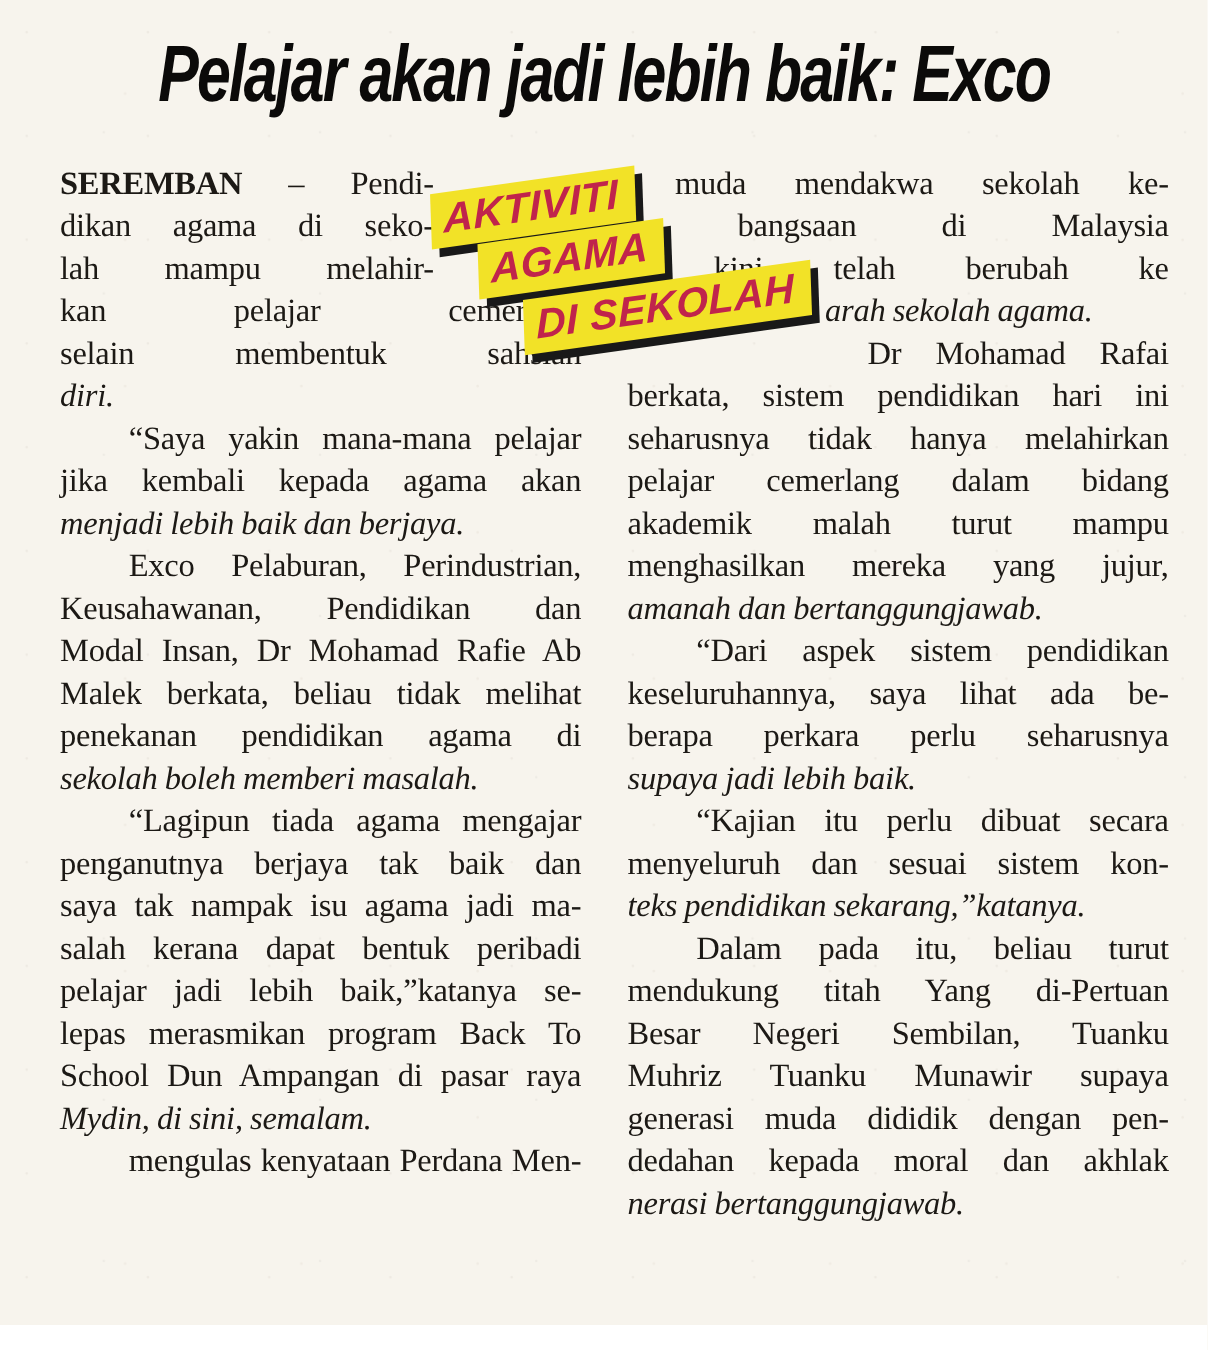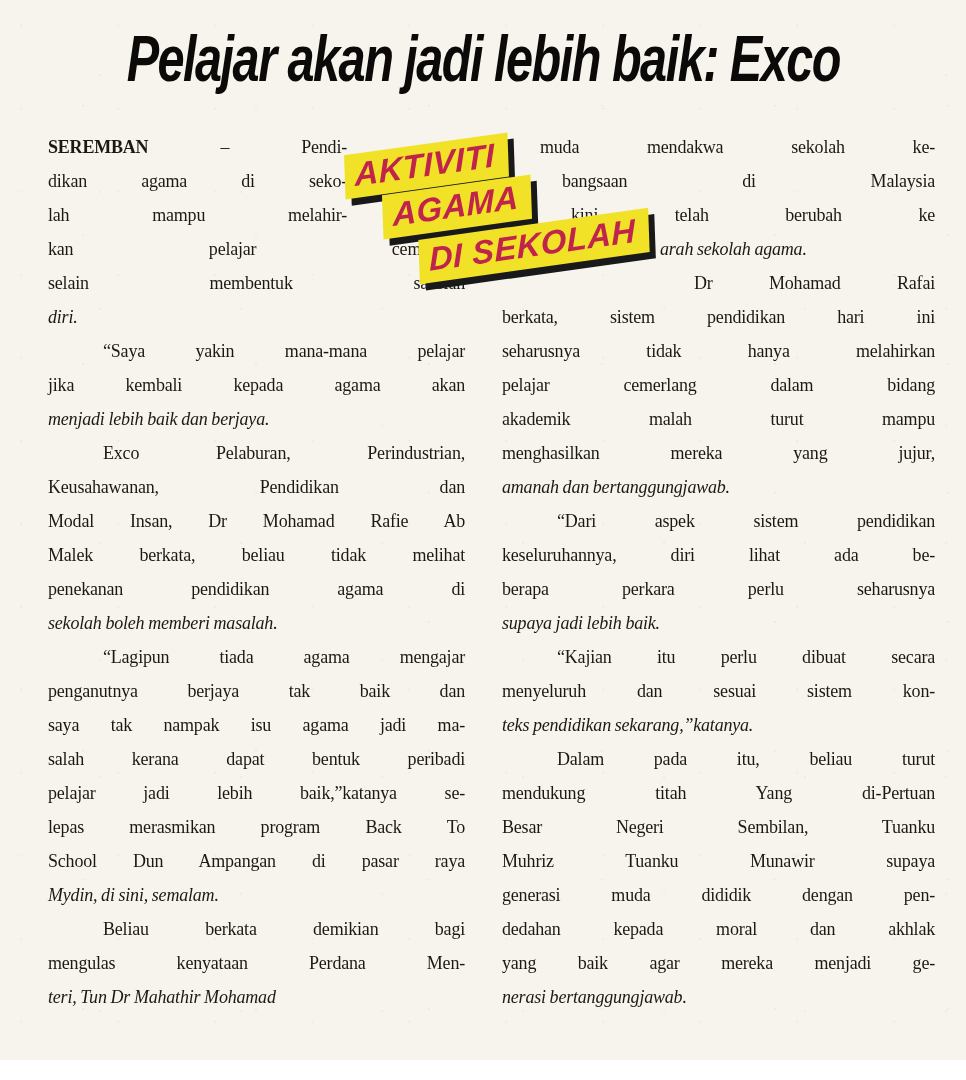--- a/index.html
+++ b/index.html
@@ -51,39 +51,39 @@
     white-space: nowrap;
     letter-spacing: 0.5px;
     transform: rotate(-8deg) skewX(-6deg);
     box-shadow: 6px 7px 0 #191919;
   }
   .strip1 { left: 6px;  top: 16px; }
   .strip2 { left: 44px; top: 57px; }
   .strip3 { left: 80px; top: 96px; }
 
   
-  .col { position: absolute; top: 130px; font-size: 18px; line-height: 34px; }
+  .col { position: absolute; top: 130px; font-size: 26px; line-height: 34px; }
   #col-left  { left: 48px;  width: 417px; }
   #col-right { left: 502px; width: 433px; }
   .para { margin: 0; }
   .line {
     text-align: justify;
     text-align-last: justify;
     letter-spacing: -0.2px;
     word-spacing: -0.5px;
   }
   .line.last { text-align-last: left; font-style: italic; }
   .para.indent .line:first-child { text-indent: 55px; }
   .line b { font-weight: bold; }
 
   
   #col-left .para:nth-child(1) .line:nth-child(-n+3) { margin-right: 118px; }
   
   #col-right .para:nth-child(1) .line:nth-child(1) { margin-left: 38px; }
-  #col-right .para:nth-child(1) .line:nth-child(2) { margin-left: 60px; }
+  #col-right .para:nth-child(1) .line:nth-child(2) { margin-left: 88px; }
   #col-right .para:nth-child(1) .line:nth-child(3) { margin-left: 69px; }
   #col-right .para:nth-child(1) .line:nth-child(4) { margin-left: 158px; }
   #col-right .para:nth-child(2) .line:nth-child(1) { margin-left: 192px; }
 
   
   .bottom-rule {
     position: absolute;
     left: 46px; top: 1066px;
     width: 920px; height: 3px;
     background: #1d1c1a;
@@ -130,23 +130,21 @@
         <div class="line">“Lagipun tiada agama mengajar</div>
         <div class="line">penganutnya berjaya tak baik dan</div>
         <div class="line">saya tak nampak isu agama jadi ma-</div>
         <div class="line">salah kerana dapat bentuk peribadi</div>
         <div class="line">pelajar jadi lebih baik,”katanya se-</div>
         <div class="line">lepas merasmikan program Back To</div>
         <div class="line">School Dun Ampangan di pasar raya</div>
         <div class="line last">Mydin, di sini, semalam.</div>
       </div>
       <div class="para indent">
-        <div class="line">Beliau berkata demikian bagi</div>
         <div class="line">mengulas kenyataan Perdana Men-</div>
-        <div class="line last">teri, Tun Dr Mahathir Mohamad</div>
       </div>
     </div>
 
   <div class="col" id="col-right">
       <div class="para">
         <div class="line">muda mendakwa sekolah ke-</div>
         <div class="line">bangsaan di Malaysia</div>
         <div class="line">kini telah berubah ke</div>
         <div class="line last">arah sekolah agama.</div>
       </div>
@@ -154,36 +152,35 @@
         <div class="line">Dr Mohamad Rafai</div>
         <div class="line">berkata, sistem pendidikan hari ini</div>
         <div class="line">seharusnya tidak hanya melahirkan</div>
         <div class="line">pelajar cemerlang dalam bidang</div>
         <div class="line">akademik malah turut mampu</div>
         <div class="line">menghasilkan mereka yang jujur,</div>
         <div class="line last">amanah dan bertanggungjawab.</div>
       </div>
       <div class="para indent">
         <div class="line">“Dari aspek sistem pendidikan</div>
-        <div class="line">keseluruhannya, diri lihat ada be-</div>
+        <div class="line">keseluruhannya, saya lihat ada be-</div>
         <div class="line">berapa perkara perlu seharusnya</div>
         <div class="line last">supaya jadi lebih baik.</div>
       </div>
       <div class="para indent">
         <div class="line">“Kajian itu perlu dibuat secara</div>
         <div class="line">menyeluruh dan sesuai sistem kon-</div>
         <div class="line last">teks pendidikan sekarang,”katanya.</div>
       </div>
       <div class="para indent">
         <div class="line">Dalam pada itu, beliau turut</div>
         <div class="line">mendukung titah Yang di-Pertuan</div>
         <div class="line">Besar Negeri Sembilan, Tuanku</div>
         <div class="line">Muhriz Tuanku Munawir supaya</div>
         <div class="line">generasi muda dididik dengan pen-</div>
         <div class="line">dedahan kepada moral dan akhlak</div>
-        <div class="line">yang baik agar mereka menjadi ge-</div>
         <div class="line last">nerasi bertanggungjawab.</div>
       </div>
     </div>
 
   <div class="bottom-rule"></div>
 
 </div>
 
 </body></html>

